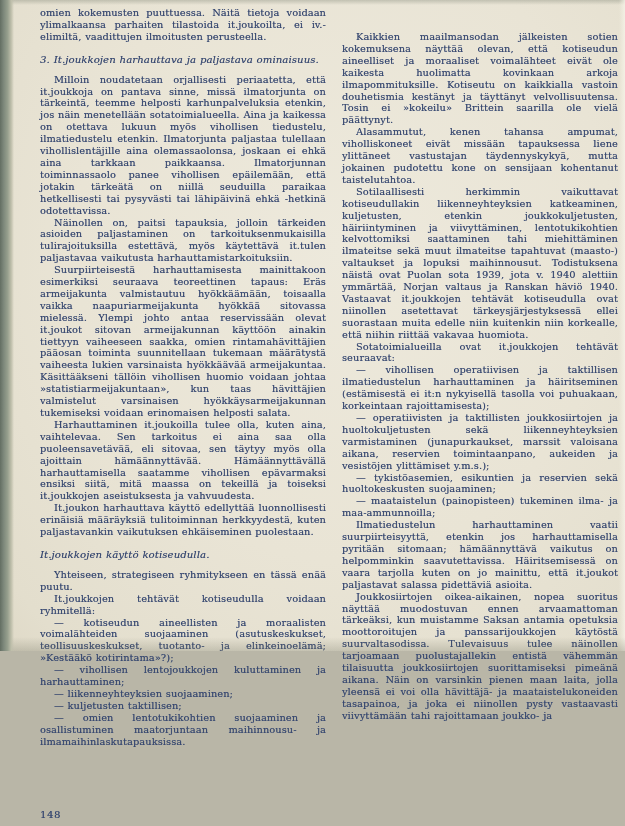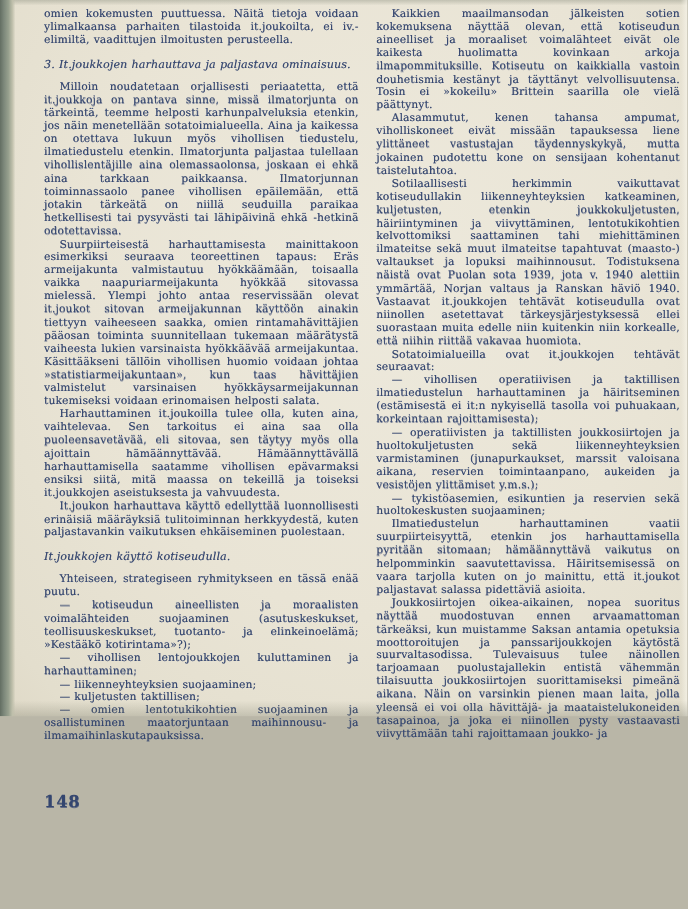--- a/index.html
+++ b/index.html
@@ -40,21 +40,21 @@
   }
   .columns {
     position: relative;
     display: flex;
     padding: 7px 7px 0 40px;
     gap: 16px;
     z-index: 1;
   }
   .column { box-sizing: border-box; }
   .column.left  { width: 286px; }
-  .column.right { width: 276px; }
+  .column.right { width: 276px; margin-top: 24px; }
 
   .column p, .column div.block {
     margin: 0;
     font-size: 9.7px;
     line-height: 11.9px;
     text-align: justify;
     letter-spacing: 0.15px;
     word-spacing: 0.5px;
     hyphens: auto;
     -webkit-hyphens: auto;
@@ -66,61 +66,64 @@
   .continuation { text-indent: 0; }
   .heading-numbered, .heading-centered {
     font-style: italic;
     text-align: center;
     text-indent: 0;
     font-size: 10px !important;
     letter-spacing: 0.4px;
     margin: 11px 0 8px 0 !important;
   }
   .page-number {
-    margin-top: 44px;
-    font-weight: bold;
-    font-size: 15px;
+    margin-top: 62px;
+    font-weight: normal;
+    font-size: 10px;
     letter-spacing: 0.6px;
     color: var(--ink, #34466f);
     text-shadow: 0.3px 0.3px 0.4px rgba(42,58,108,0.6);
   }
 </style>
 </head>
 <body>
 
 <div class="page">
   <div class="scan-left-edge"></div>
   <div class="scan-top-edge"></div>
   <div class="scan-right-edge"></div>
   <div class="scan-bottom-shadow"></div>
 
   <div class="columns">
     <div class="column left">
 
     <p class="block continuation">omien kokemusten puuttuessa. Näitä tietoja voidaan ylimalkaansa parhaiten tilastoida it.joukoilta, ei iv.-elimiltä, vaadittujen ilmoitusten perusteella.</p>
         <div class="block heading-numbered">3. It.joukkojen harhauttava ja paljastava ominaisuus.</div>
         <p class="block paragraph">Milloin noudatetaan orjallisesti periaatetta, että it.joukkoja on pantava sinne, missä ilmatorjunta on tärkeintä, teemme helposti karhunpalveluksia etenkin, jos näin menetellään sotatoimialueella. Aina ja kaikessa on otettava lukuun myös vihollisen tiedustelu, ilmatiedustelu etenkin. Ilmatorjunta paljastaa tulellaan vihollislentäjille aina olemassaolonsa, joskaan ei ehkä aina tarkkaan paikkaansa. Ilmatorjunnan toiminnassaolo panee vihollisen epäilemään, että jotakin tärkeätä on niillä seuduilla paraikaa hetkellisesti tai pysyvästi tai lähipäivinä ehkä -hetkinä odotettavissa.</p>
+        <p class="block paragraph">Näinollen on, paitsi tapauksia, jolloin tärkeiden asioiden paljastaminen on tarkoituksenmukaisilla tulirajoituksilla estettävä, myös käytettävä it.tulen paljastavaa vaikutusta harhauttamistarkoituksiin.</p>
         <p class="block paragraph">Suurpiirteisestä harhauttamisesta mainittakoon esimerkiksi seuraava teoreettinen tapaus: Eräs armeijakunta valmistautuu hyökkäämään, toisaalla vaikka naapuriarmeijakunta hyökkää sitovassa mielessä. Ylempi johto antaa reservissään olevat it.joukot sitovan armeijakunnan käyttöön ainakin tiettyyn vaiheeseen saakka, omien rintamahävittäjien pääosan toiminta suunnitellaan tukemaan määrätystä vaiheesta lukien varsinaista hyökkäävää armeijakuntaa. Käsittääkseni tällöin vihollisen huomio voidaan johtaa »statistiarmeijakuntaan», kun taas hävittäjien valmistelut varsinaisen hyökkäysarmeijakunnan tukemiseksi voidaan erinomaisen helposti salata.</p>
         <p class="block paragraph">Harhauttaminen it.joukoilla tulee olla, kuten aina, vaihtelevaa. Sen tarkoitus ei aina saa olla puoleensavetävää, eli sitovaa, sen täytyy myös olla ajoittain hämäännyttävää. Hämäännyttävällä harhauttamisella saatamme vihollisen epävarmaksi ensiksi siitä, mitä maassa on tekeillä ja toiseksi it.joukkojen aseistuksesta ja vahvuudesta.</p>
         <p class="block paragraph">It.joukon harhauttava käyttö edellyttää luonnollisesti erinäisiä määräyksiä tulitoiminnan herkkyydestä, kuten paljastavankin vaikutuksen ehkäiseminen puolestaan.</p>
         <div class="block heading-centered">It.joukkojen käyttö kotiseudulla.</div>
         <p class="block paragraph">Yhteiseen, strategiseen ryhmitykseen en tässä enää puutu.</p>
+        <p class="block paragraph">It.joukkojen tehtävät kotiseudulla voidaan ryhmitellä:</p>
         <p class="block list-item">— kotiseudun aineellisten ja moraalisten voimalähteiden suojaaminen (asutuskeskukset, teollisuuskeskukset, tuotanto- ja elinkeinoelämä; »Kestääkö kotirintama»?);</p>
         <p class="block list-item">— vihollisen lentojoukkojen kuluttaminen ja harhauttaminen;</p>
         <p class="block list-item">— liikenneyhteyksien suojaaminen;</p>
         <p class="block list-item">— kuljetusten taktillisen;</p>
         <p class="block list-item">— omien lentotukikohtien suojaaminen ja osallistuminen maatorjuntaan maihinnousu- ja ilmamaihinlaskutapauksissa.</p>
         <div class="page-number">148</div>
       </div>
     <div class="column right">
 
     <p class="block paragraph">Kaikkien maailmansodan jälkeisten sotien kokemuksena näyttää olevan, että kotiseudun aineelliset ja moraaliset voimalähteet eivät ole kaikesta huolimatta kovinkaan arkoja ilmapommituksille. Kotiseutu on kaikkialla vastoin douhetismia kestänyt ja täyttänyt velvollisuutensa. Tosin ei »kokeilu» Brittein saarilla ole vielä päättynyt.</p>
         <p class="block paragraph">Alasammutut, kenen tahansa ampumat, viholliskoneet eivät missään tapauksessa liene ylittäneet vastustajan täydennyskykyä, mutta jokainen pudotettu kone on sensijaan kohentanut taistelutahtoa.</p>
         <p class="block paragraph">Sotilaallisesti herkimmin vaikuttavat kotiseudullakin liikenneyhteyksien katkeaminen, kuljetusten, etenkin joukkokuljetusten, häiriintyminen ja viivyttäminen, lentotukikohtien kelvottomiksi saattaminen tahi miehittäminen ilmateitse sekä muut ilmateitse tapahtuvat (maasto-) valtaukset ja lopuksi maihinnousut. Todistuksena näistä ovat Puolan sota 1939, jota v. 1940 alettiin ymmärtää, Norjan valtaus ja Ranskan häviö 1940. Vastaavat it.joukkojen tehtävät kotiseudulla ovat niinollen asetettavat tärkeysjärjestyksessä ellei suorastaan muita edelle niin kuitenkin niin korkealle, että niihin riittää vakavaa huomiota.</p>
         <p class="block paragraph">Sotatoimialueilla ovat it.joukkojen tehtävät seuraavat:</p>
         <p class="block list-item">— vihollisen operatiivisen ja taktillisen ilmatiedustelun harhauttaminen ja häiritseminen (estämisestä ei it:n nykyisellä tasolla voi puhuakaan, korkeintaan rajoittamisesta);</p>
         <p class="block list-item">— operatiivisten ja taktillisten joukkosiirtojen ja huoltokuljetusten sekä liikenneyhteyksien varmistaminen (junapurkaukset, marssit valoisana aikana, reservien toimintaanpano, aukeiden ja vesistöjen ylittämiset y.m.s.);</p>
         <p class="block list-item">— tykistöasemien, esikuntien ja reservien sekä huoltokeskusten suojaaminen;</p>
+        <p class="block list-item">— maataistelun (painopisteen) tukeminen ilma- ja maa-ammunnoilla;</p>
         <p class="block paragraph">Ilmatiedustelun harhauttaminen vaatii suurpiirteisyyttä, etenkin jos harhauttamisella pyritään sitomaan; hämäännyttävä vaikutus on helpomminkin saavutettavissa. Häiritsemisessä on vaara tarjolla kuten on jo mainittu, että it.joukot paljastavat salassa pidettäviä asioita.</p>
         <p class="block paragraph">Joukkosiirtojen oikea-aikainen, nopea suoritus näyttää muodostuvan ennen arvaamattoman tärkeäksi, kun muistamme Saksan antamia opetuksia moottoroitujen ja panssarijoukkojen käytöstä suurvaltasodissa. Tulevaisuus tulee näinollen tarjoamaan puolustajallekin entistä vähemmän tilaisuutta joukkosiirtojen suorittamiseksi pimeänä aikana. Näin on varsinkin pienen maan laita, jolla yleensä ei voi olla hävittäjä- ja maataistelukoneiden tasapainoa, ja joka ei niinollen pysty vastaavasti viivyttämään tahi rajoittamaan joukko- ja</p>
       </div>
   </div>
 </div>
 
 </body></html>

